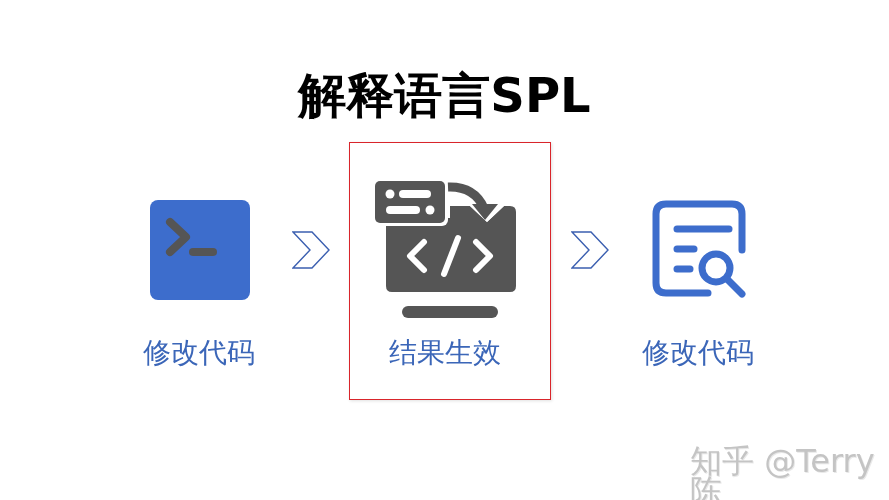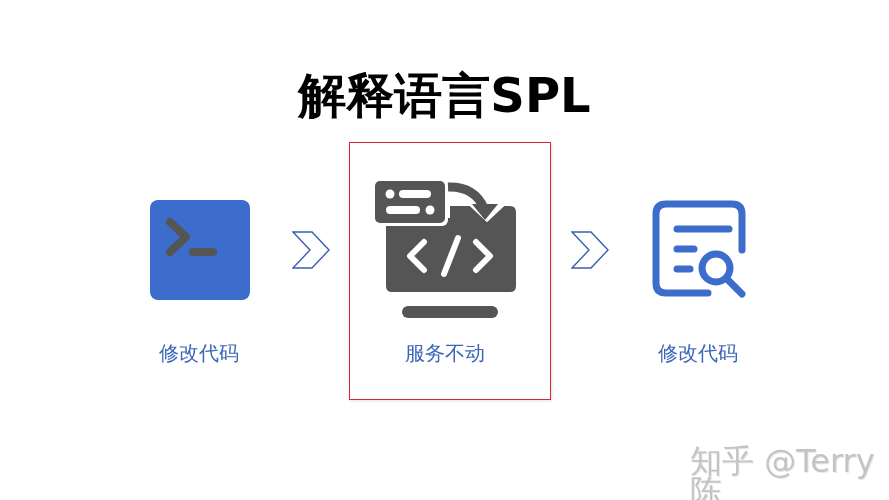--- a/index.html
+++ b/index.html
@@ -7,21 +7,21 @@
       width: 889px; height: 500px; background: #ffffff; position: relative; overflow: hidden;
       font-family: "DejaVu Sans", "Liberation Sans", sans-serif;
     }
     .title {
       position: absolute; left: 0; width: 889px; top: 66px; text-align: center;
       font-size: 48px; font-weight: bold; color: #000000; letter-spacing: 0px; line-height: 58px;
     }
     .abs { position: absolute; }
     .label {
       position: absolute; width: 200px; text-align: center; top: 339px;
-      font-size: 20px; line-height: 28px; color: #3b66b8;
+      font-size: 28px; line-height: 28px; color: #3b66b8;
     }
     .highlight-box {
       position: absolute; left: 349px; top: 142px; width: 200px; height: 256px;
       border: 1.5px solid #d9252b; box-shadow: 1px 1px 3px rgba(0,0,0,0.12);
     }
     .watermark {
       position: absolute; left: 690px; top: 446px; font-size: 32px; line-height: 30px;
       color: #c4c4c4; text-shadow: 1px 1px 0 #e9e9e9;
     }
   </style>
@@ -81,16 +81,16 @@
     <path d="M58,95 L16,95 Q6,95 6,85 L6,16 Q6,6 16,6 L82,6 Q92,6 92,16 L92,52" fill="none" stroke="#3d6dcc" stroke-width="7" stroke-linecap="round"></path>
     <line x1="27" y1="31" x2="79" y2="31" stroke="#3d6dcc" stroke-width="7" stroke-linecap="round"></line>
     <line x1="27" y1="51" x2="44" y2="51" stroke="#3d6dcc" stroke-width="7" stroke-linecap="round"></line>
     <line x1="27" y1="71" x2="40" y2="71" stroke="#3d6dcc" stroke-width="7" stroke-linecap="round"></line>
     <circle cx="66" cy="70" r="14" fill="none" stroke="#3d6dcc" stroke-width="7"></circle>
     <line x1="77" y1="81" x2="92" y2="96" stroke="#3d6dcc" stroke-width="7" stroke-linecap="round"></line>
   </svg>
 </div>
 
 <div class="label" style="left:99px;">修改代码</div>
-<div class="label" style="left:345px;">服务不动</div>
+<div class="label" style="left:345px;">结果生效</div>
 <div class="label" style="left:598px;">修改代码</div>
 
 <div class="watermark">知乎 @Terry陈</div>
 
 </body></html>

